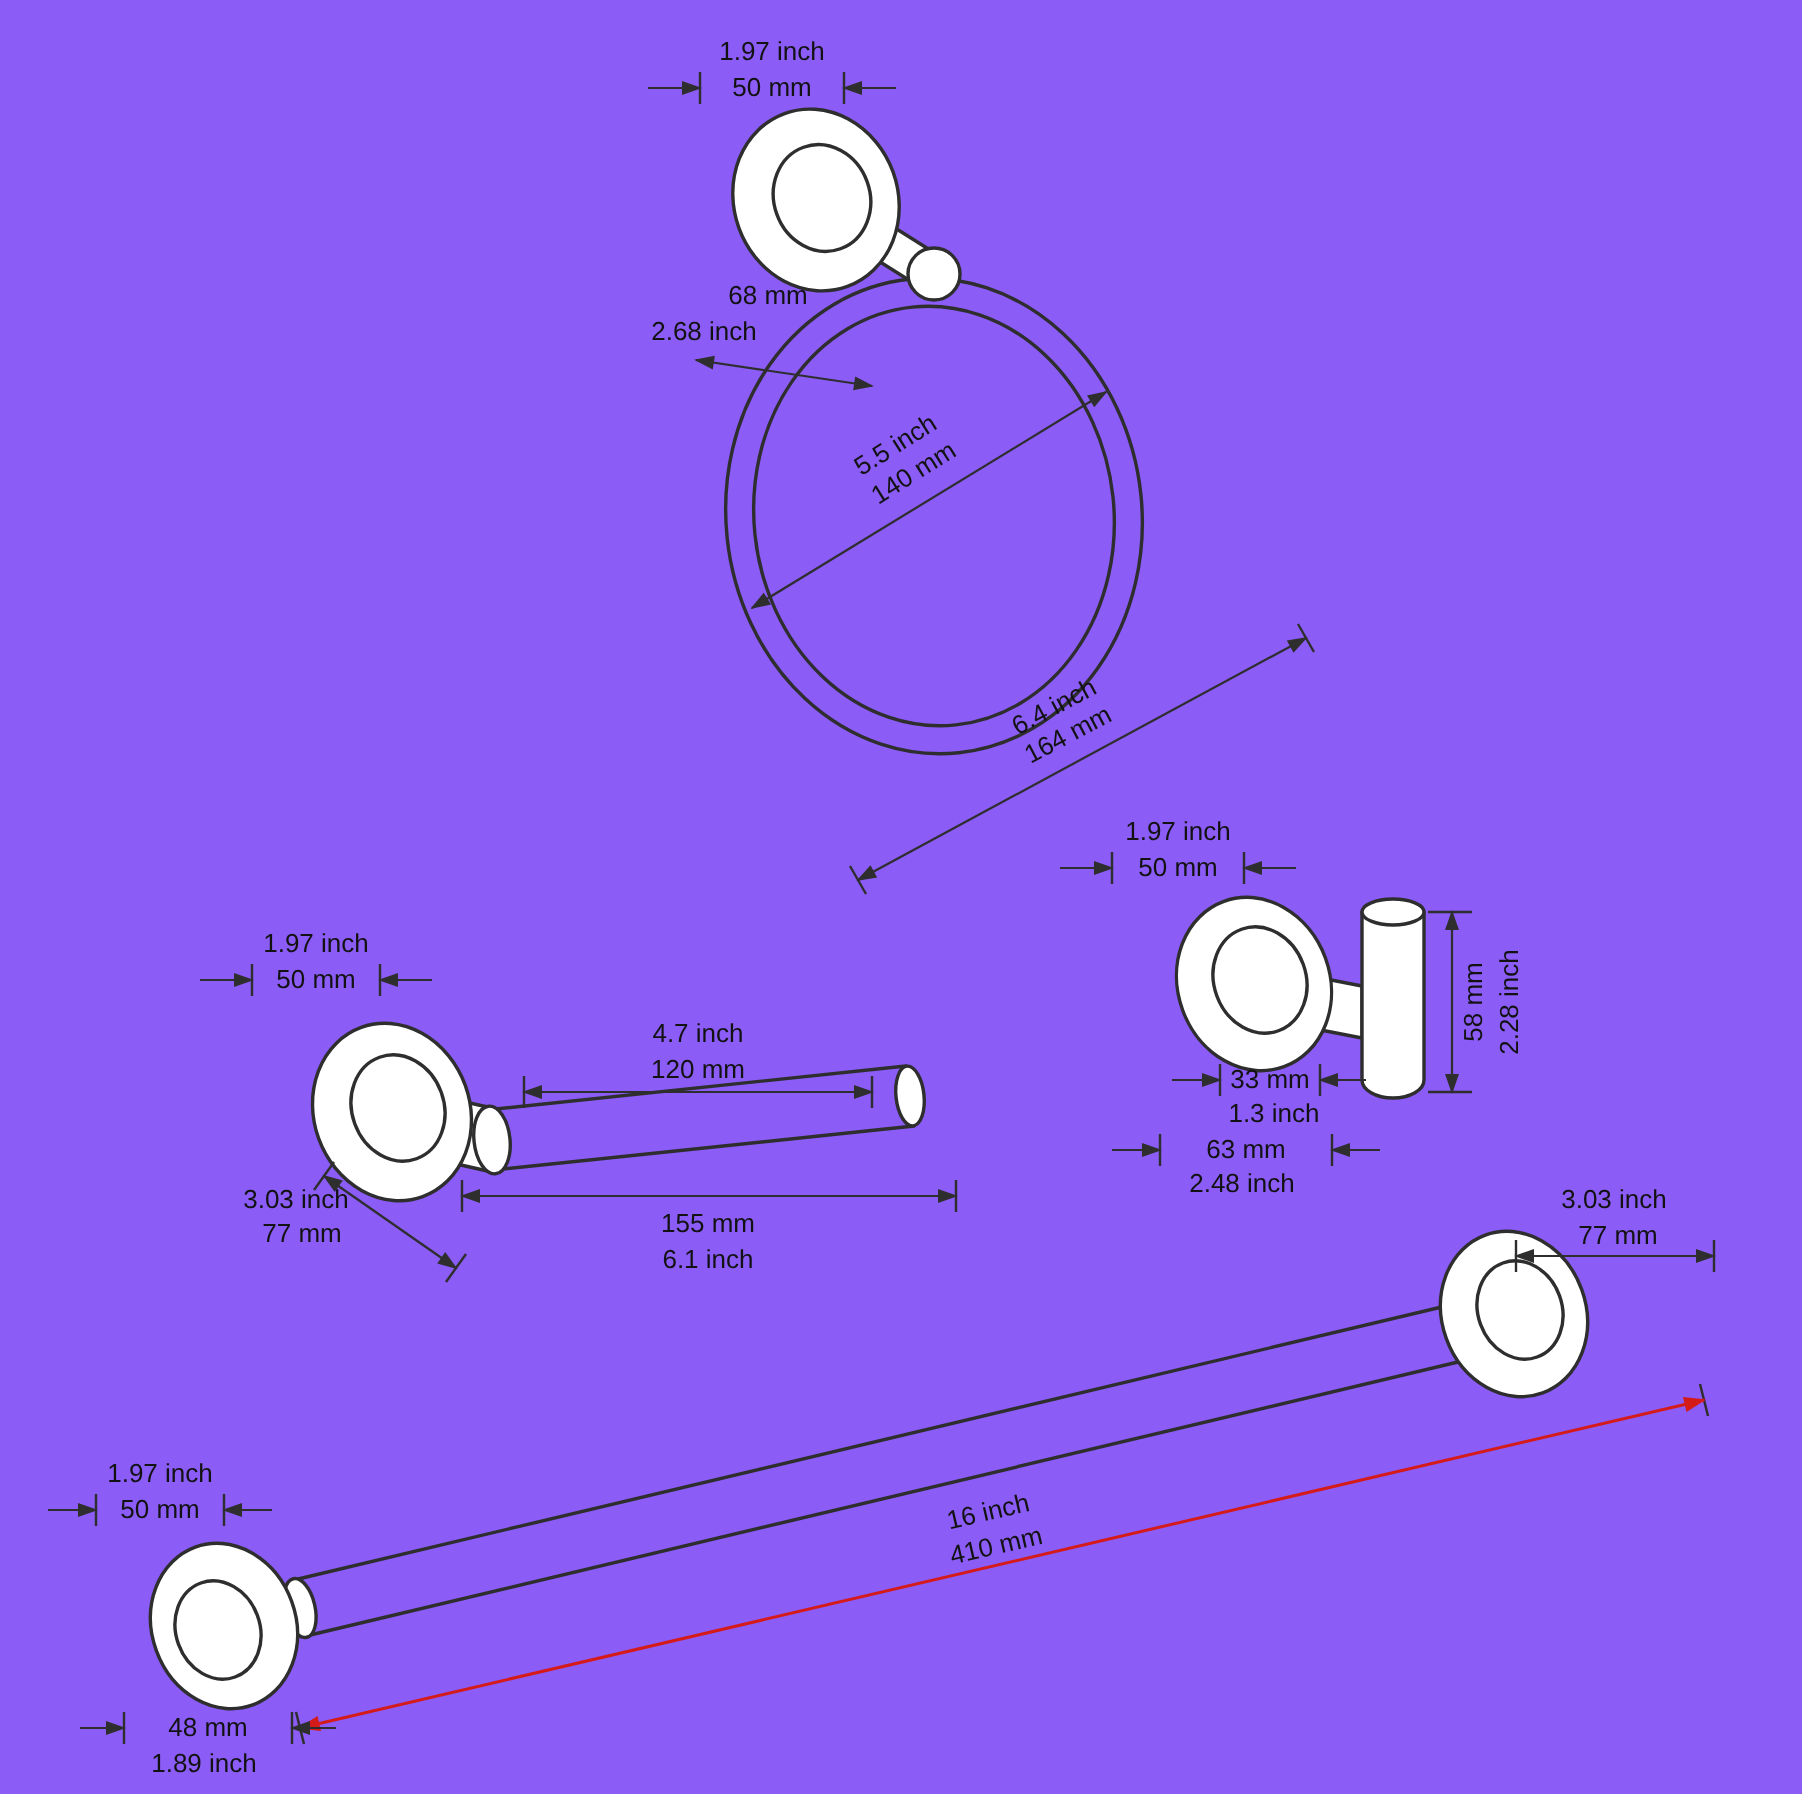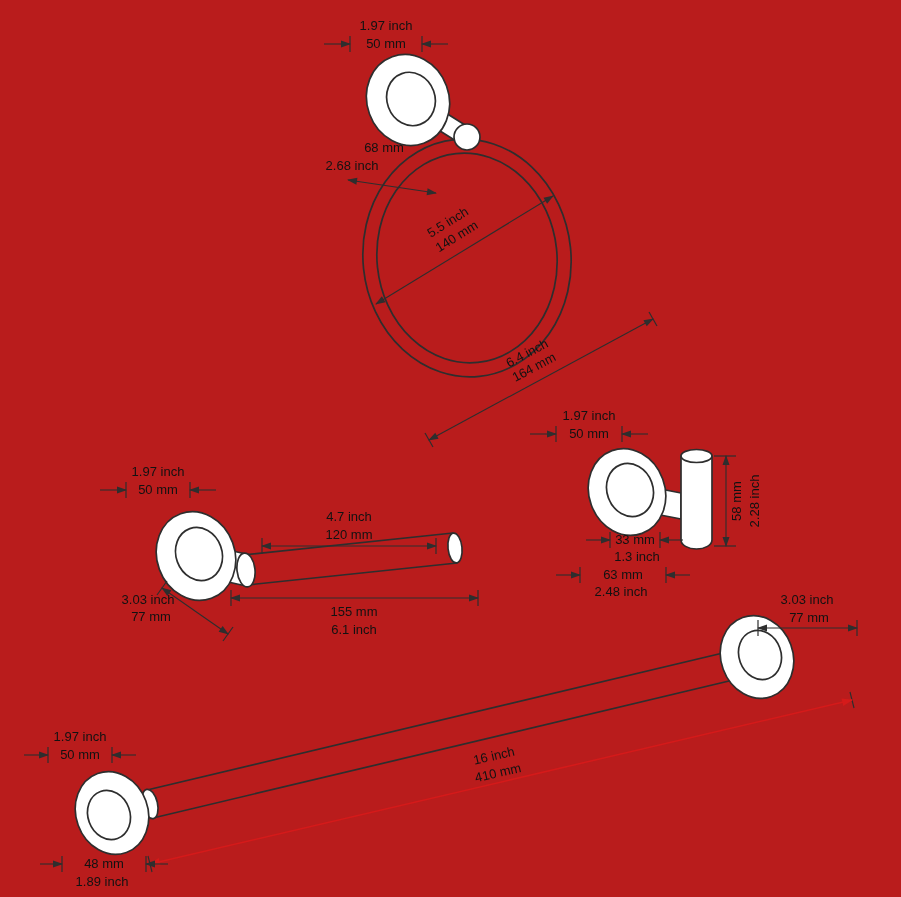--- a/index.html
+++ b/index.html
@@ -1,16 +1,16 @@
 <!DOCTYPE html>
 <html><head>
 <meta charset="utf-8">
 <style>
   html,body{margin:0;padding:0;background:#f3f3f3;}
-  .canvas{position:relative;width:901px;height:897px;background:#b91c1c;margin:0;overflow:hidden;}
+  .canvas{position:relative;width:901px;height:897px;background:#8b5cf6;margin:0;overflow:hidden;}
   svg{display:block;}
   .fix{stroke:#2e2e2e;stroke-width:1.7;fill:none;stroke-linejoin:round;stroke-linecap:round;}
   .fixf{stroke:#2e2e2e;stroke-width:1.7;fill:#ffffff;stroke-linejoin:round;}
   .dl{stroke:#2e2e2e;stroke-width:1.1;fill:none;}
   .tick{stroke:#2e2e2e;stroke-width:1.2;fill:none;}
   .redl{stroke-width:1.5;fill:none;}
   .dt{font-family:"Liberation Sans",sans-serif;font-size:13px;fill:#121212;text-anchor:middle;}
 </style>
 </head>
 <body>

